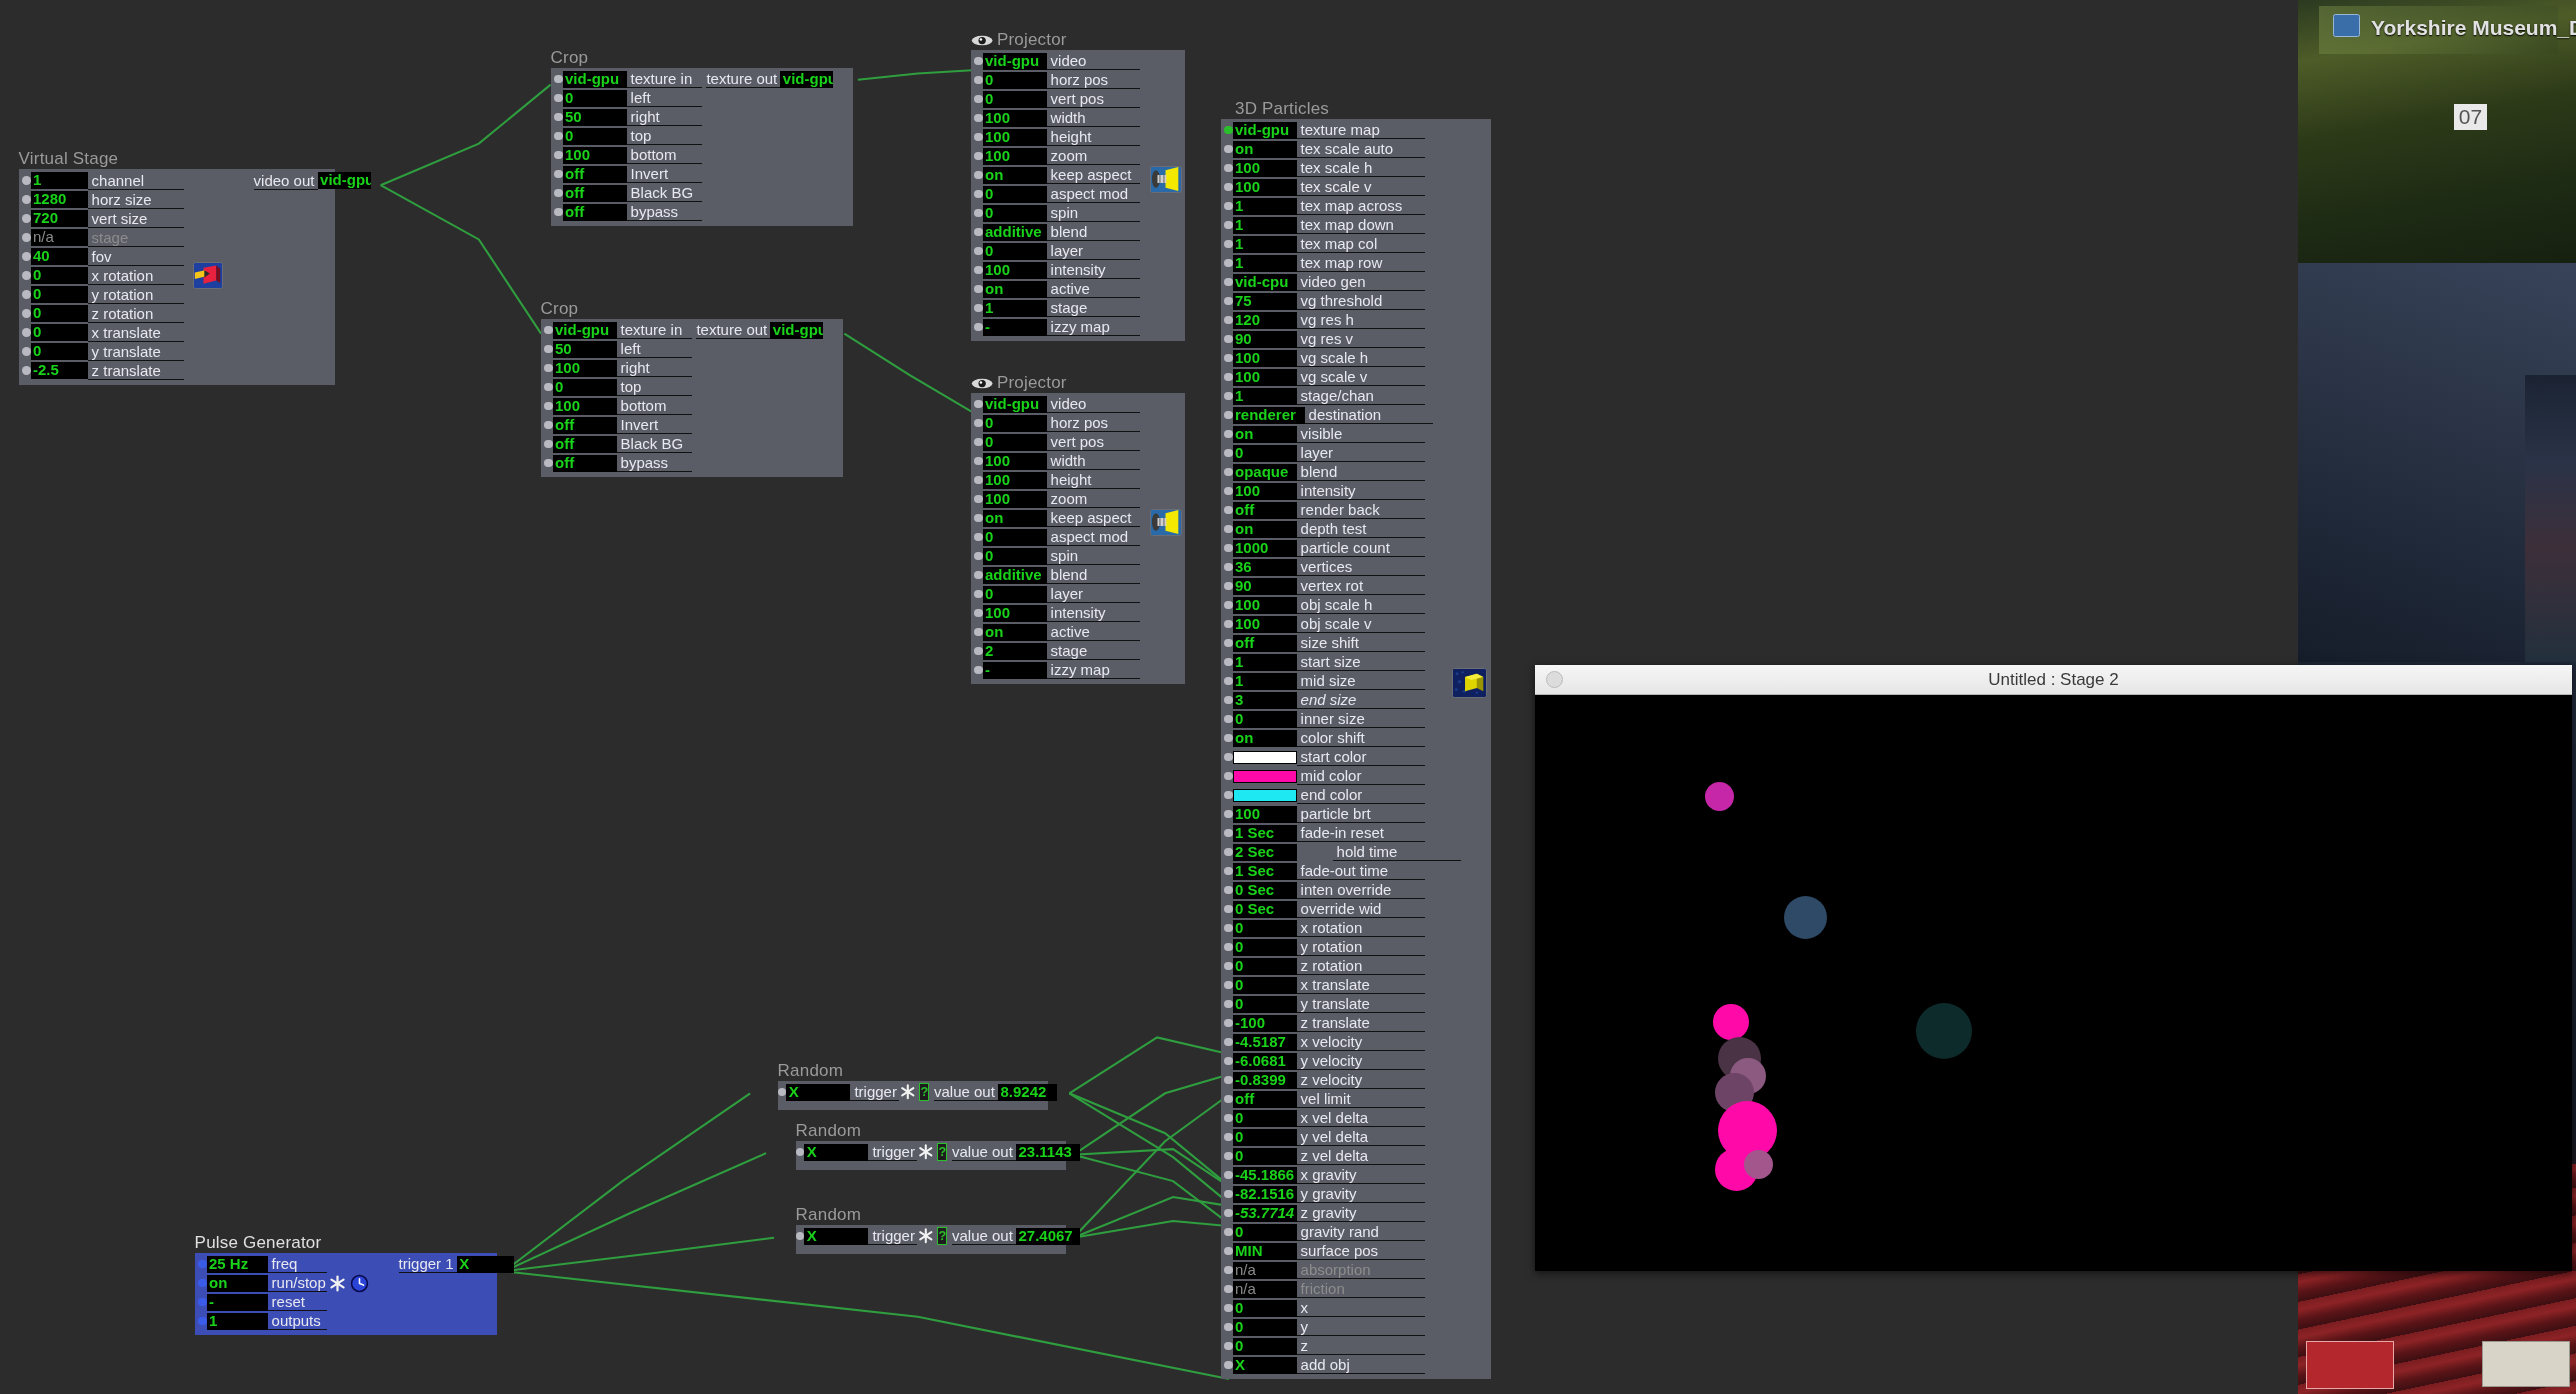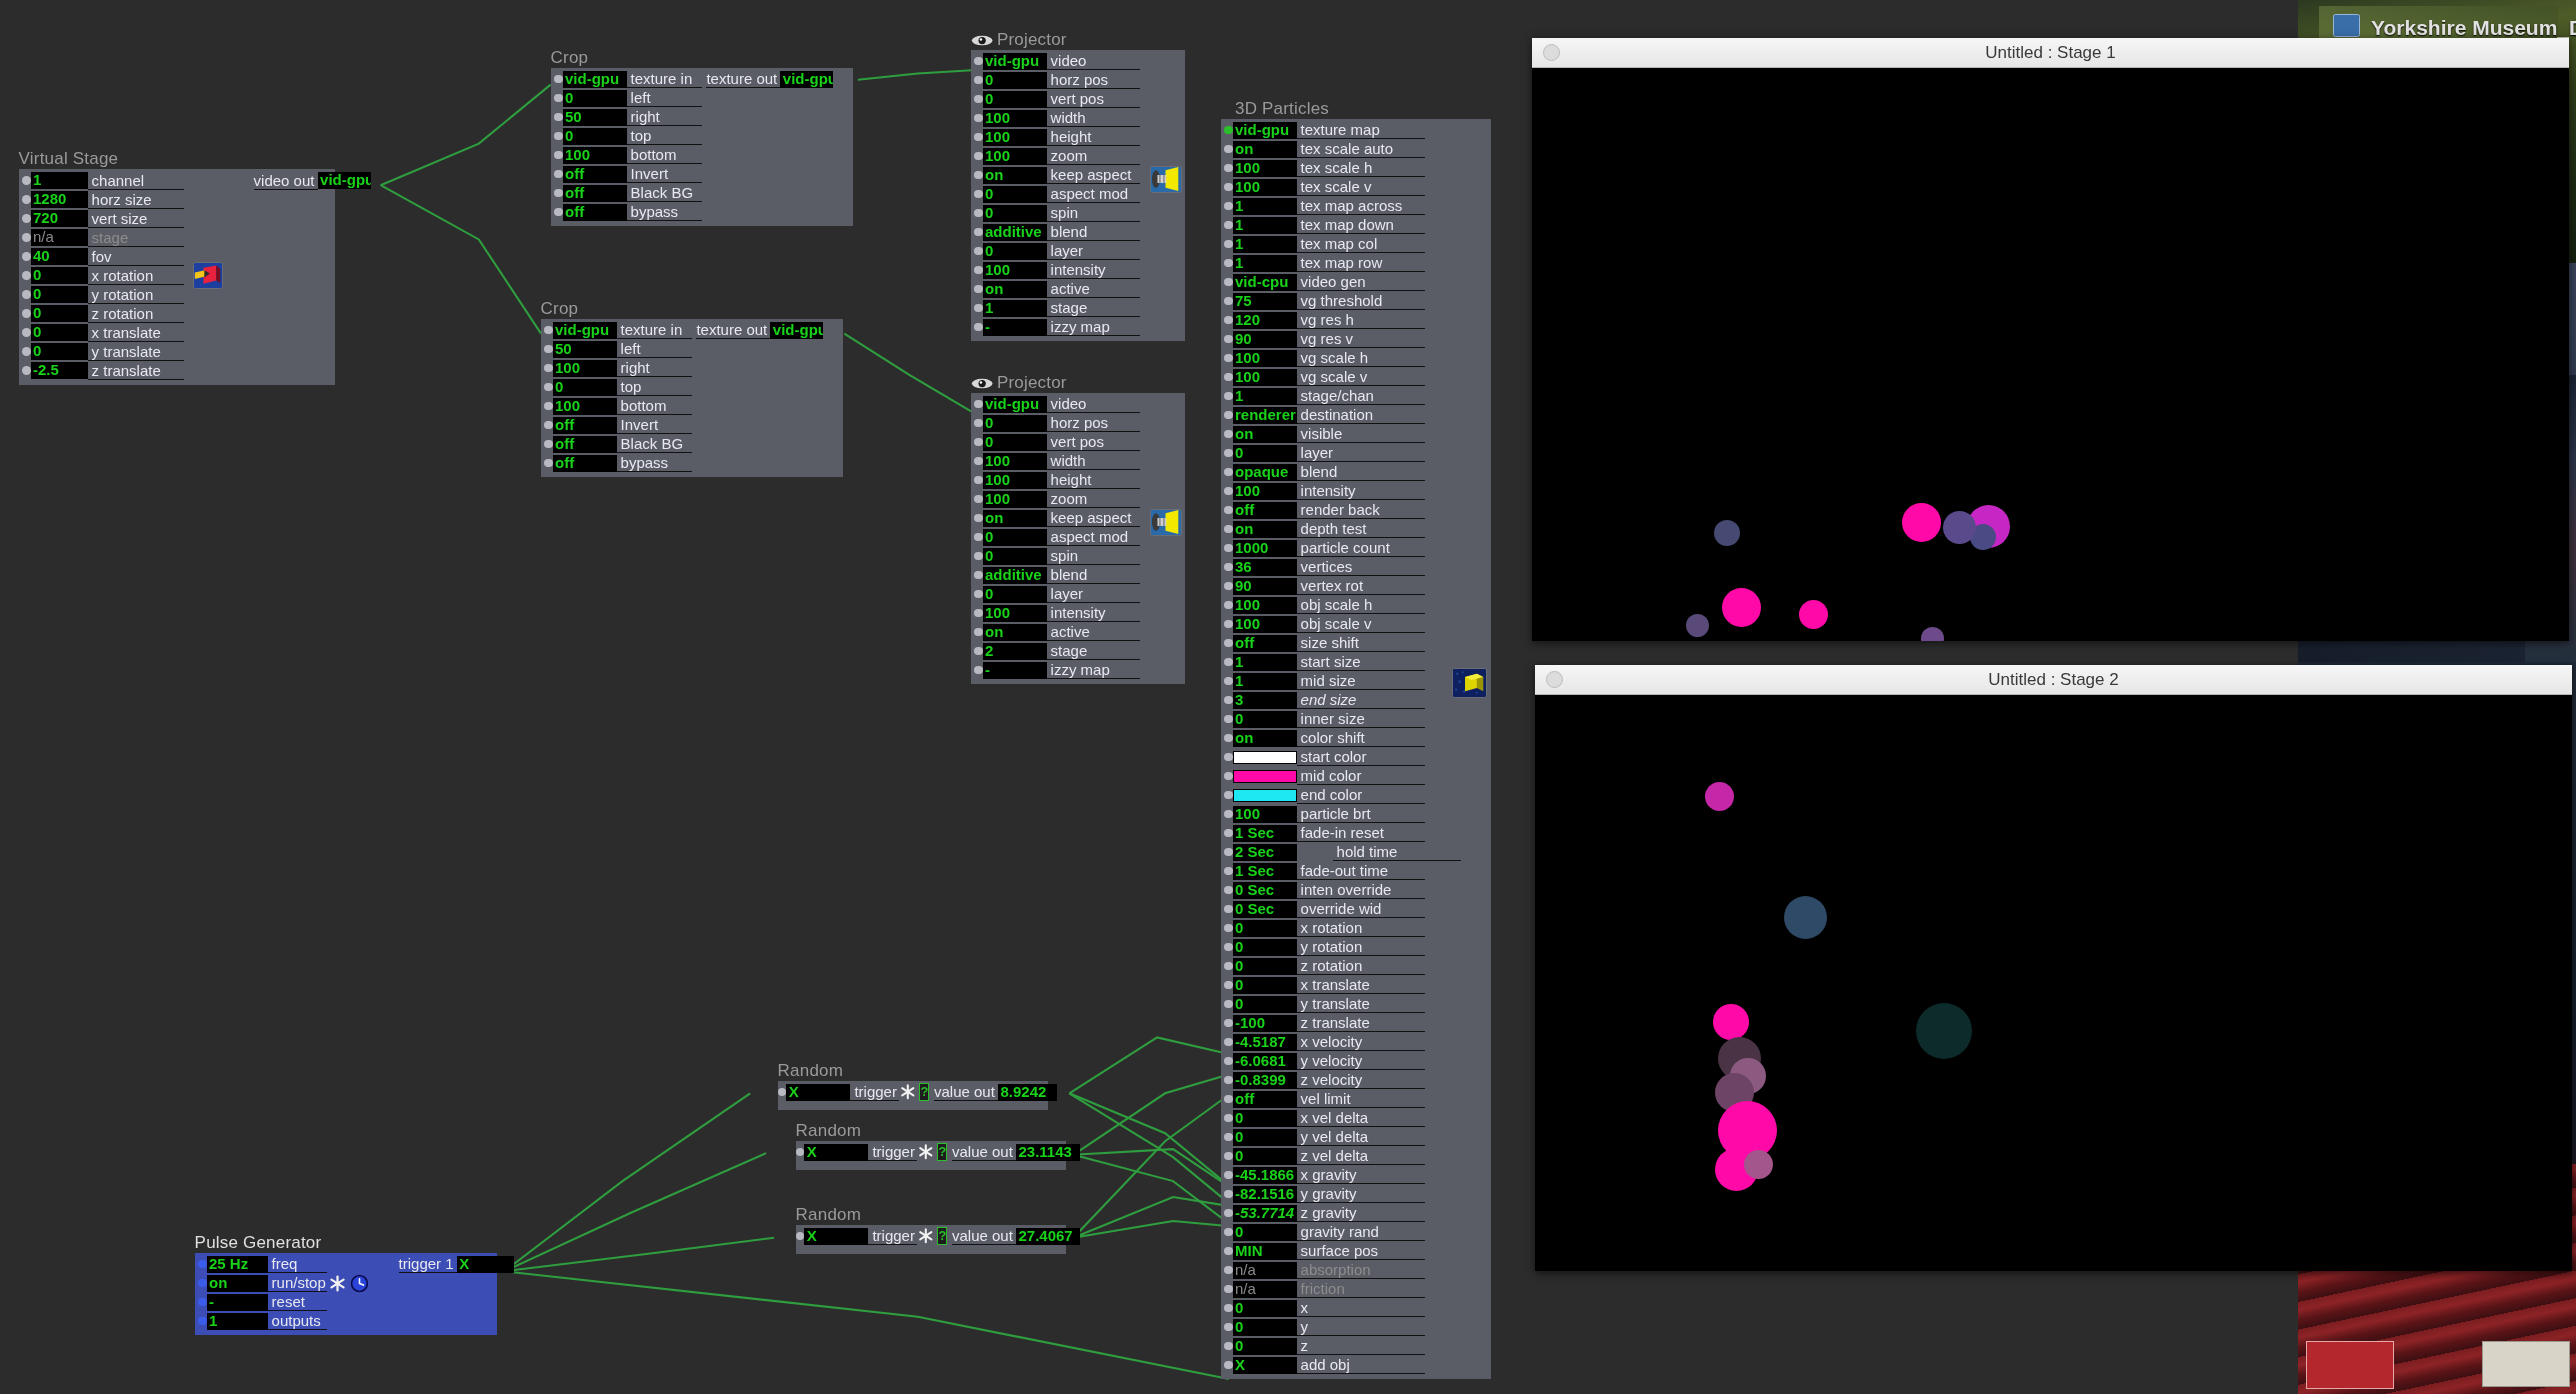--- a/index.html
+++ b/index.html
@@ -568,21 +568,21 @@
           <span class="valbox" style="width: 64px;">100</span>
           <span class="lbl" style="width: 128px;">vg scale v</span>
         </div>
         <div class="row">
           <span class="bullet"></span>
           <span class="valbox" style="width: 64px;">1</span>
           <span class="lbl" style="width: 128px;">stage/chan</span>
         </div>
         <div class="row">
           <span class="bullet"></span>
-          <span class="valbox" style="width: 64px;">renderer</span>
+          <span class="valbox" style="width: 72px;">renderer</span>
           <span class="lbl" style="width: 128px;">destination</span>
         </div>
         <div class="row">
           <span class="bullet"></span>
           <span class="valbox" style="width: 64px;">on</span>
           <span class="lbl" style="width: 128px;">visible</span>
         </div>
         <div class="row">
           <span class="bullet"></span>
           <span class="valbox" style="width: 64px;">0</span>
@@ -962,37 +962,20 @@
         <span class="lbl" style="width:59px">reset</span>
       </div>
       <div class="row">
         <span class="bullet blue"></span>
         <span class="valbox" style="width:61px">1</span>
         <span class="lbl" style="width:59px">outputs</span>
       </div>
     </div>
   </div>
 
-  <div class="stage-win" style="left:1532px; top:38px; width:1037px; height:603px;">
-    <div class="stage-bar">
-      <span class="btn"></span>
-      <span class="title">Untitled : Stage 1</span>
-    </div>
-    <div class="stage-canvas" id="stage1-canvas" style="width:1037px; height:573px;">
-        <div class="particle" style="left: 435px; top: 437px; width: 43px; height: 43px; background: rgb(198, 39, 196);"></div>
-        <div class="particle" style="left: 438px; top: 456px; width: 26px; height: 26px; background: rgb(74, 74, 132);"></div>
-        <div class="particle" style="left: 370px; top: 435px; width: 39px; height: 39px; background: rgb(255, 10, 168);"></div>
-        <div class="particle" style="left: 411px; top: 443px; width: 33px; height: 33px; background: rgb(90, 74, 140);"></div>
-        <div class="particle" style="left: 182px; top: 452px; width: 26px; height: 26px; background: rgb(70, 74, 114);"></div>
-        <div class="particle" style="left: 389px; top: 559px; width: 23px; height: 23px; background: rgb(109, 74, 140);"></div>
-        <div class="particle" style="left: 190px; top: 520px; width: 39px; height: 39px; background: rgb(255, 10, 168);"></div>
-        <div class="particle" style="left: 154px; top: 546px; width: 23px; height: 23px; background: rgb(90, 74, 122);"></div>
-        <div class="particle" style="left: 267px; top: 532px; width: 29.4px; height: 29.4px; background: rgb(255, 10, 168);"></div>
-      </div>
-  </div>
 
   <div class="stage-win" style="left:1535px; top:665px; width:1037px; height:606px;">
     <div class="stage-bar">
       <span class="btn"></span>
       <span class="title">Untitled : Stage 2</span>
     </div>
     <div class="stage-canvas" id="stage2-canvas" style="width:1037px; height:576px;">
         <div class="particle" style="left: 170px; top: 87px; width: 29.4px; height: 29.4px; background: rgb(198, 39, 168);"></div>
         <div class="particle" style="left: 249px; top: 201px; width: 43px; height: 43px; background: rgb(46, 74, 102);"></div>
         <div class="particle" style="left: 381px; top: 308px; width: 56px; height: 56px; background: rgb(14, 43, 43);"></div>

